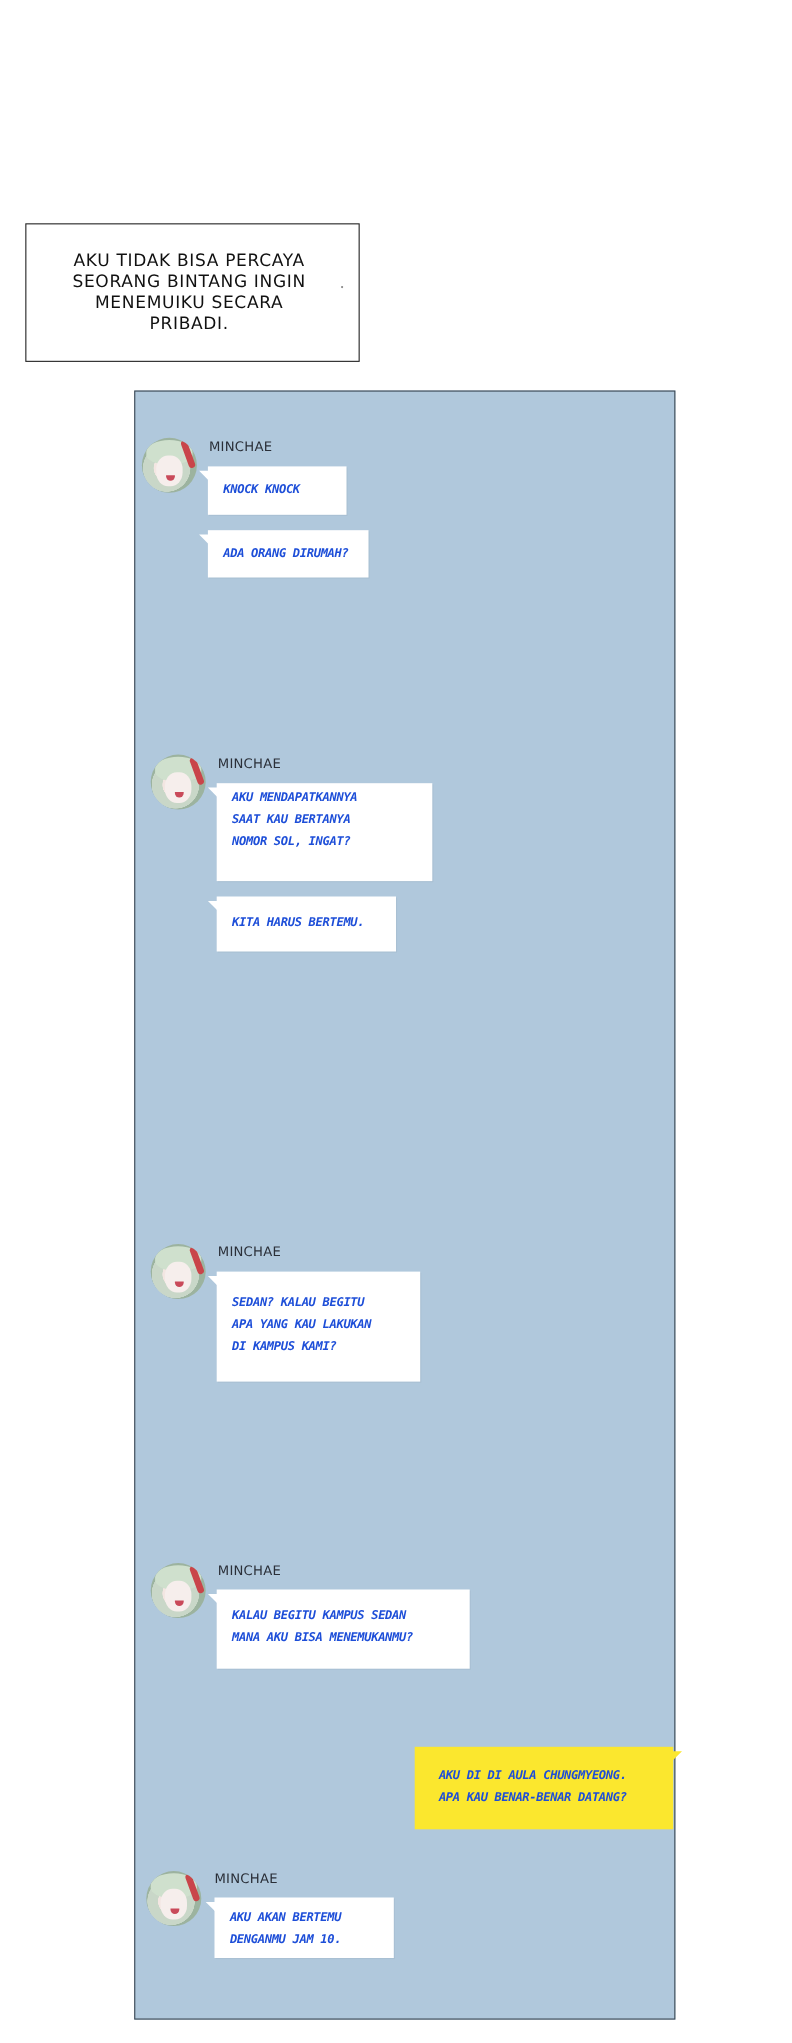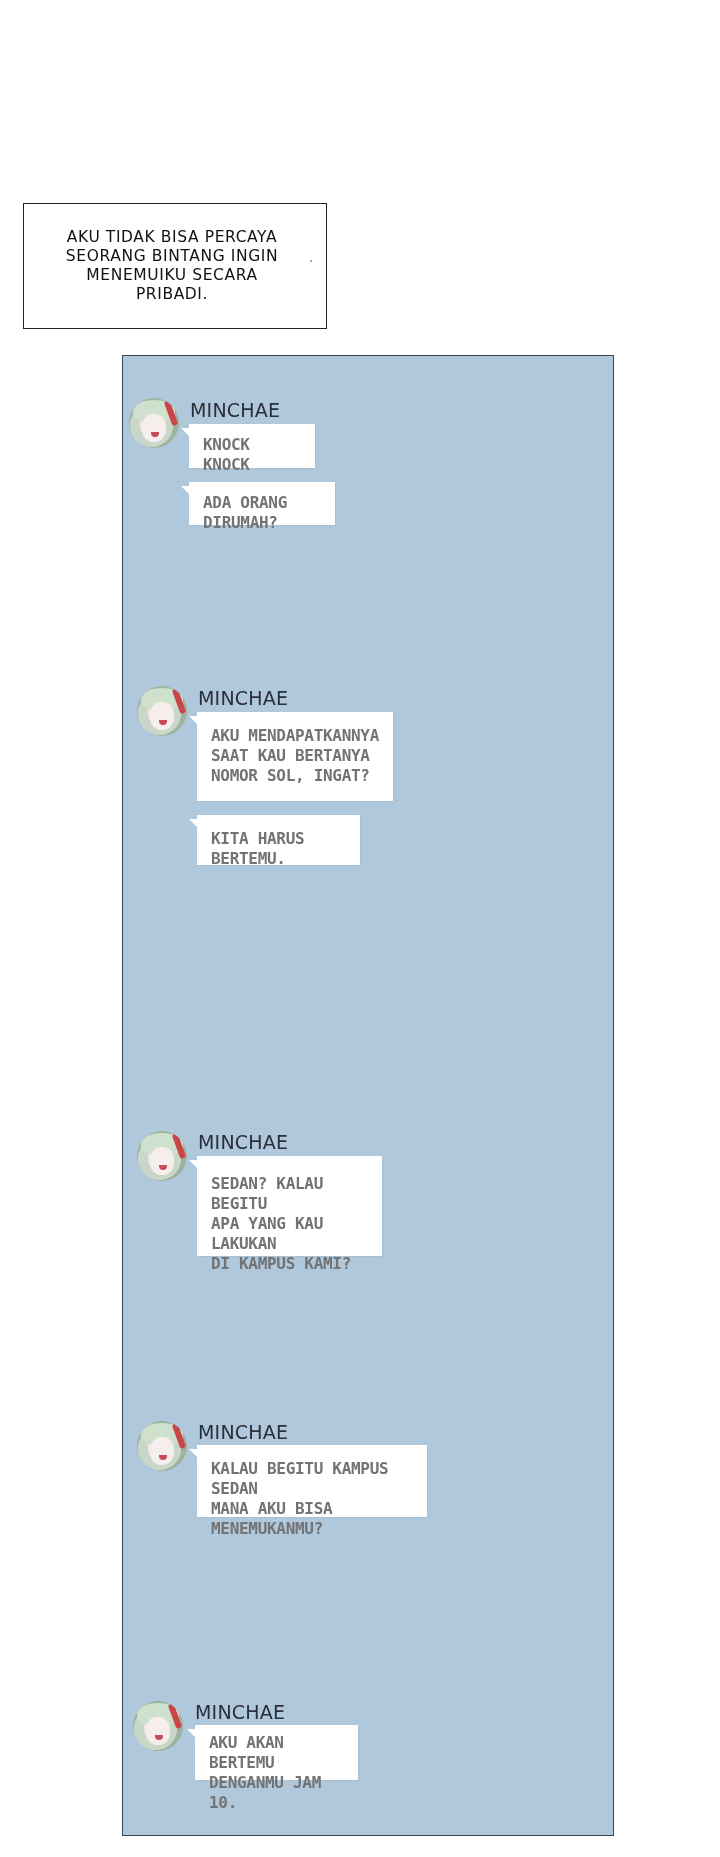--- a/index.html
+++ b/index.html
@@ -20,25 +20,25 @@
   }
   .avatar {
     position:absolute; width:50px; height:50px; border-radius:50%; overflow:hidden;
     background:radial-gradient(circle at 45% 55%, #f3e6e2 0 30%, #c9d7c8 31% 55%, #9cb39f 56% 75%, #6b5a5a 76%);
   }
   .avatar .hair { position:absolute; left:4px; top:2px; width:42px; height:22px; border-radius:50% 50% 40% 40%; background:#cfe0cd; }
   .avatar .band { position:absolute; right:5px; top:2px; width:6px; height:26px; background:#c9454a; border-radius:3px; transform:rotate(-20deg); }
   .avatar .face { position:absolute; left:13px; top:16px; width:24px; height:28px; border-radius:45%; background:#f6eeec; }
   .avatar .mouth { position:absolute; left:22px; top:34px; width:8px; height:5px; border-radius:0 0 5px 5px; background:#c94a5a; }
   .sender-name {
-    position:absolute; font-family:"DejaVu Sans", sans-serif; font-size:19px; color:#2a2f38; letter-spacing:0.2px;
+    position:absolute; font-family:"DejaVu Sans", sans-serif; font-size:12px; color:#2a2f38; letter-spacing:0.2px;
   }
   .bubble {
     position:absolute; box-sizing:border-box; font-family:"DejaVu Sans Mono", monospace;
-    font-size:16px; font-weight:bold; line-height:20px; color:#737373;
+    font-size:11px; font-style:italic; font-weight:bold; line-height:20px; color:#1d4ed8;
     white-space:pre-line; letter-spacing:-0.3px;
   }
   .bubble.in { background:#ffffff; padding:11px 14px; box-shadow:1px 1px 0 rgba(0,0,0,0.04); }
   .bubble.in::before {
     content:""; position:absolute; left:-8px; top:4px; width:0; height:0;
     border-top:0 solid transparent; border-bottom:9px solid transparent; border-right:9px solid #ffffff;
   }
   .bubble.out { background:#fbe72e; padding:16px 22px; }
   .bubble.out::after {
     content:""; position:absolute; right:-8px; top:4px; width:0; height:0;
@@ -69,21 +69,21 @@
   <div class="bubble in" style="left:66px; top:126px; width:146px; height:43px;">ADA ORANG DIRUMAH?</div>
 
 
   <div class="avatar" style="left:14px; top:330px;">
     <div class="hair"></div>
       <div class="band"></div>
       <div class="face"></div>
       <div class="mouth"></div>
   </div>
   <div class="sender-name" style="left:75px; top:331px;">MINCHAE</div>
-  <div class="bubble in" style="left:74px; top:356px; width:196px; height:89px; padding-top:14px;">AKU MENDAPATKANNYA
+  <div class="bubble in" style="left:74px; top:356px; width:196px; height:89px; padding-top:3px;">AKU MENDAPATKANNYA
 SAAT KAU BERTANYA
 NOMOR SOL, INGAT?</div>
   <div class="bubble in" style="left:74px; top:459px; width:163px; height:50px; padding-top:14px;">KITA HARUS BERTEMU.</div>
 
 
   <div class="avatar" style="left:14px; top:775px;">
     <div class="hair"></div>
       <div class="band"></div>
       <div class="face"></div>
       <div class="mouth"></div>
@@ -97,20 +97,22 @@
   <div class="avatar" style="left:14px; top:1065px;">
     <div class="hair"></div>
       <div class="band"></div>
       <div class="face"></div>
       <div class="mouth"></div>
   </div>
   <div class="sender-name" style="left:75px; top:1065px;">MINCHAE</div>
   <div class="bubble in" style="left:74px; top:1089px; width:230px; height:72px; padding-top:14px;">KALAU BEGITU KAMPUS SEDAN
 MANA AKU BISA MENEMUKANMU?</div>
 
+  <div class="bubble out" style="left:254px; top:1232px; width:235px; height:75px;">AKU DI DI AULA CHUNGMYEONG.
+APA KAU BENAR-BENAR DATANG?</div>
 
   <div class="avatar" style="left:10px; top:1345px;">
     <div class="hair"></div>
       <div class="band"></div>
       <div class="face"></div>
       <div class="mouth"></div>
   </div>
   <div class="sender-name" style="left:72px; top:1345px;">MINCHAE</div>
   <div class="bubble in" style="left:72px; top:1369px; width:163px; height:55px; padding-top:8px;">AKU AKAN BERTEMU
 DENGANMU JAM 10.</div>

